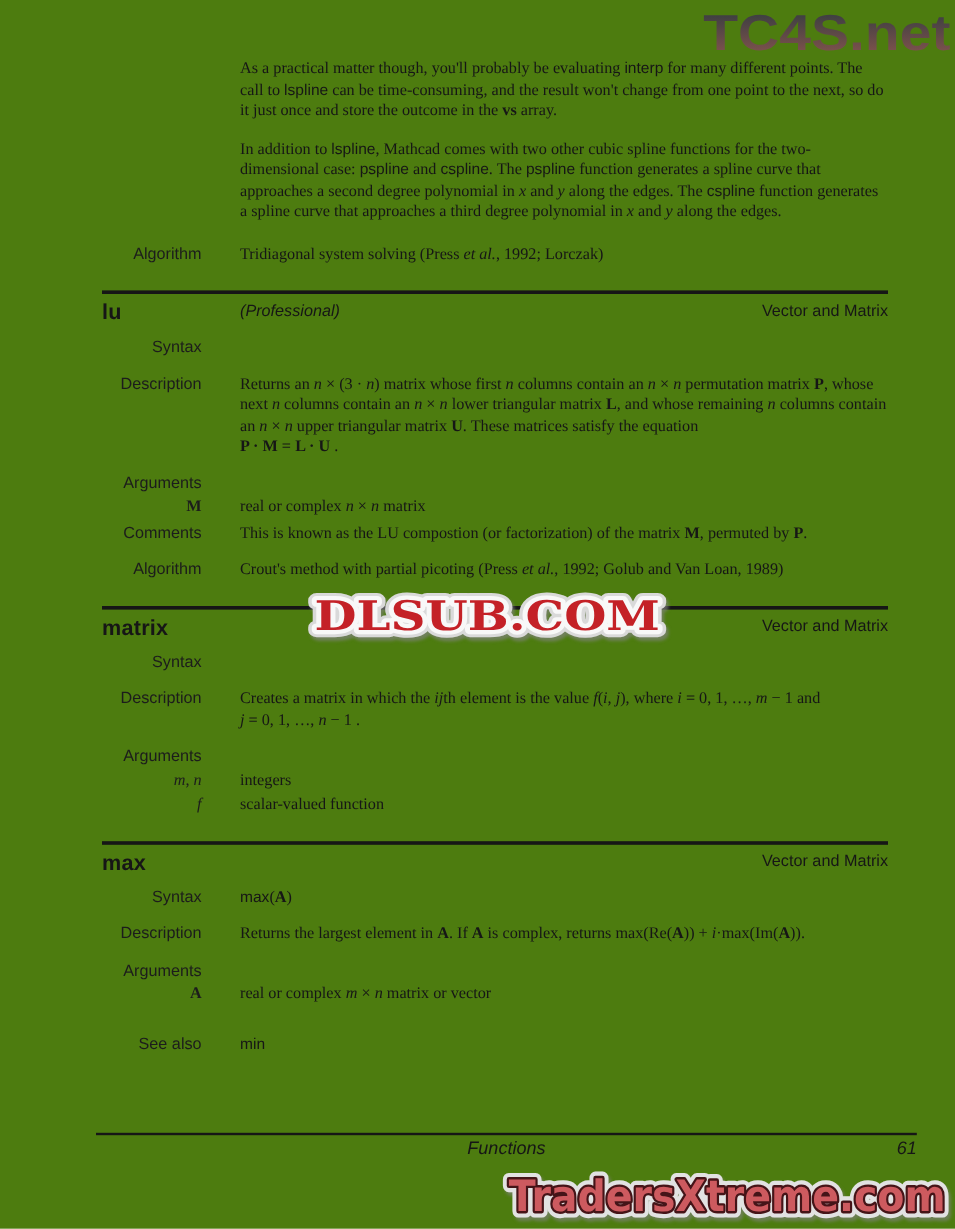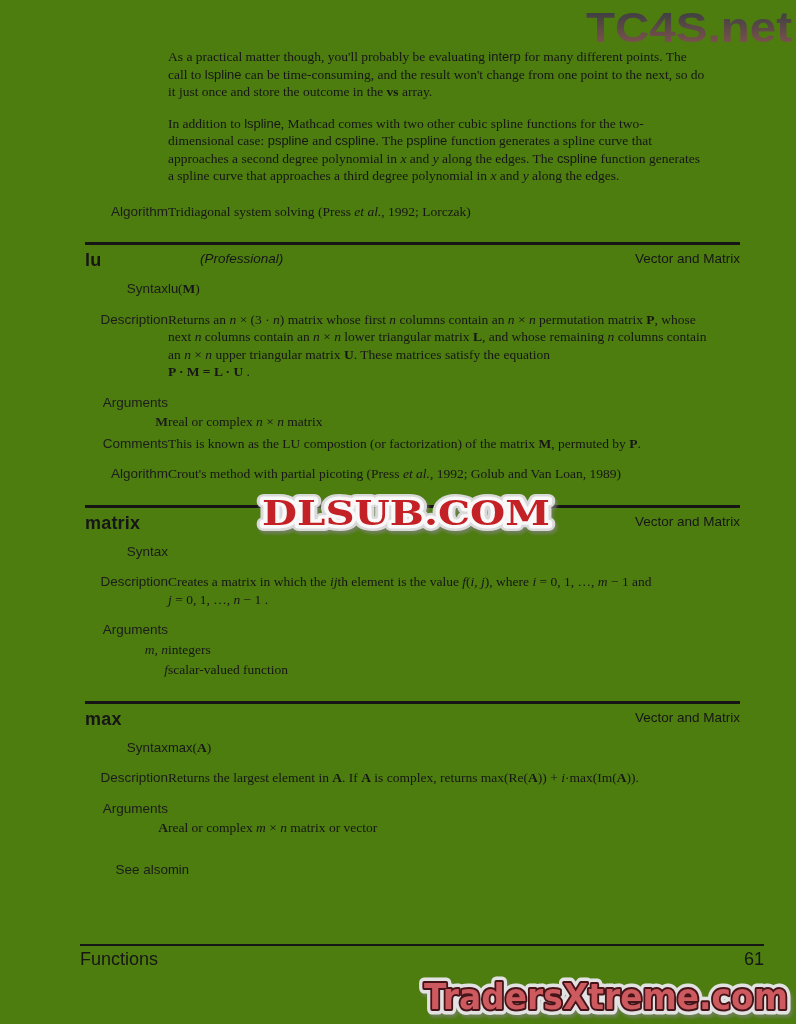--- a/index.html
+++ b/index.html
@@ -11,20 +11,21 @@
     color:#161616;
     overflow:hidden;
   }
   .main {
     position:absolute; left:85px; top:48px; width:655px;
     font-size:13.5px; line-height:17.5px;
   }
   .row {
     display:grid;
     grid-template-columns:83px 540px;
+    column-gap:32px;
     margin-bottom:13px;
   }
   .lbl {
     text-align:right;
     font-family:"Liberation Sans", sans-serif;
     font-size:13.5px;
     color:#1c1c1c;
   }
   .lbl.arg { font-family:"Liberation Serif", serif; }
   .txt { text-align:left; }
@@ -65,21 +66,22 @@
   .run-b  { font-weight:bold; }
 
   .footer {
     position:absolute; left:80px; top:944px; width:684px;
     border-top:2px solid #161616;
     padding-top:3px;
   }
   .footer-inner {
     position:relative;
     font-family:"Liberation Sans", sans-serif;
-    font-size:18px;
+    font-style:italic; font-size:15px;
+    text-align:center;
   }
   .page-num { position:absolute; right:0; top:0; }
 
   .logo-top { position:absolute; top:2px; left:582px; width:214px; height:50px; }
   .logo-mid {
     position:absolute; top:485px; left:250px; width:312px; height:54px;
     filter:drop-shadow(2px 3px 1.5px rgba(130,130,130,0.65));
   }
   .logo-bottom {
     position:absolute; top:970px; left:416px; width:380px; height:52px;
@@ -119,21 +121,20 @@
     <div class="section">
       <div class="sec-head">
         <div class="sec-name">lu</div>
         <div class="sec-right">
           <span class="sec-qualifier">(Professional)</span>
           <span class="sec-category">Vector and Matrix</span>
         </div>
       </div>
       <div class="row">
         <div class="lbl">Syntax</div>
-        <div class="txt"><span class="run-sf">lu</span><span>(</span><span class="run-b">M</span><span>)</span></div>
       </div>
       <div class="row">
         <div class="lbl">Description</div>
         <div class="txt"><span>Returns an  </span><span class="run-it">n</span><span> × (3 · </span><span class="run-it">n</span><span>)  matrix whose first </span><span class="run-it">n</span><span> columns contain an  </span><span class="run-it">n</span><span> × </span><span class="run-it">n</span><span>  permutation matrix </span><span class="run-b">P</span><span>, whose next </span><span class="run-it">n</span><span> columns contain an  </span><span class="run-it">n</span><span> × </span><span class="run-it">n</span><span>  lower triangular matrix </span><span class="run-b">L</span><span>, and whose remaining </span><span class="run-it">n</span><span> columns contain an  </span><span class="run-it">n</span><span> × </span><span class="run-it">n</span><span>  upper triangular matrix </span><span class="run-b">U</span><span>. These matrices satisfy the equation</span><br><span class="run-b">P · M = L · U</span><span> .</span></div>
       </div>
       <div class="row arguments-row">
         <div class="lbl">Arguments</div>
         <div class="txt"></div>
       </div>
       <div class="row arg-row">

